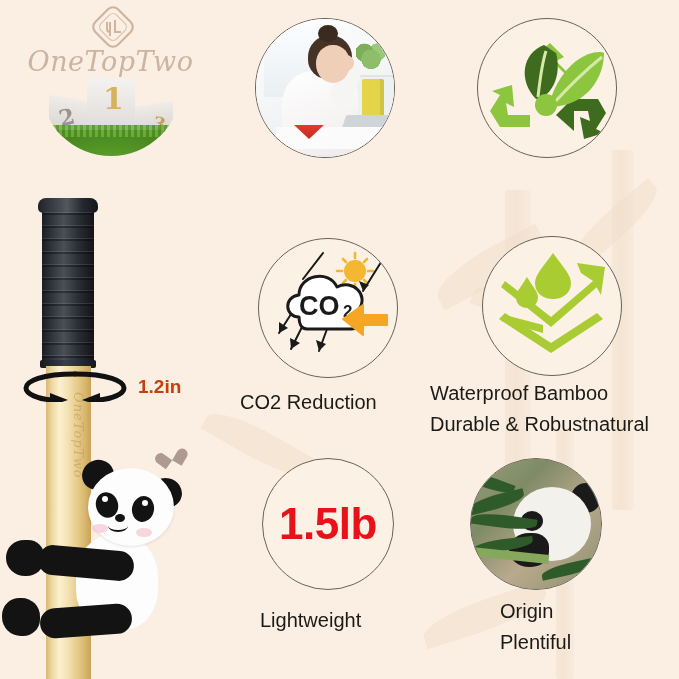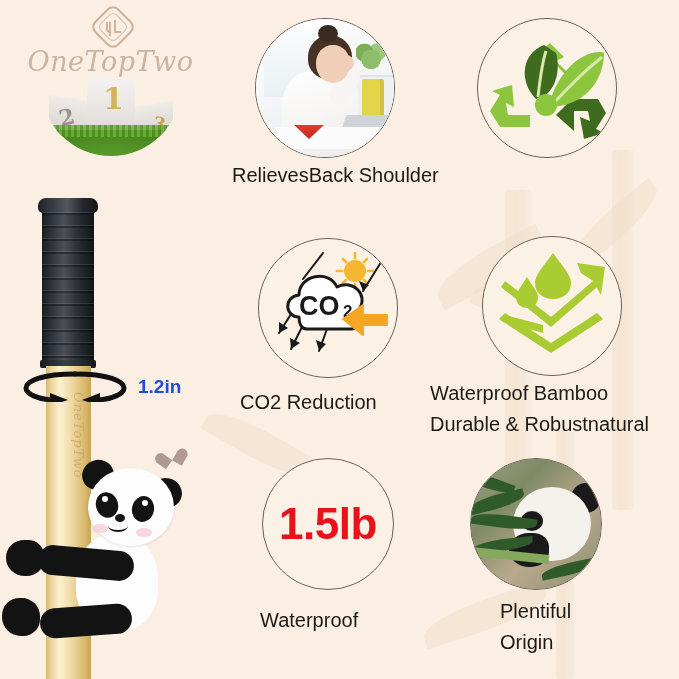--- a/index.html
+++ b/index.html
@@ -139,21 +139,21 @@
     white-space:nowrap;
   }
 
   
   #dim-w { position:absolute; left:14px; top:176px; width:200px; height:48px; }
   #rot-ellipse {
     position:absolute; left:6px; top:4px; width:110px; height:32px;
   }
   #dim-w-label {
     position:absolute; left:124px; top:10px;
-    font-size:19px; font-weight:bold; color:#1d4ed8;
+    font-size:19px; font-weight:bold; color:#c2410c;
     white-space:nowrap;
   }
 
   
   #panda { position:absolute; left:10px; top:240px; width:200px; height:230px; }
   #panda-head {
     position:absolute; left:78px; top:38px; width:86px; height:78px;
     background:#fdfdfd; border-radius:50%;
     box-shadow:0 1px 3px rgba(0,0,0,.10);
   }
@@ -436,21 +436,20 @@
       <div id="f1-hair"></div>
       <div id="f1-hair-bun"></div>
       <div id="f1-face"></div>
       <div id="f1-hand"></div>
       <div id="f1-laptop"></div>
       <div id="f1-desk"></div>
       <div id="f1-pain"></div>
     </div>
   </div>
   <div class="cap two" id="f1-cap">
-    <div>RelievesBack  Shoulder</div>
   </div>
 
   <div class="circle" id="f2-circle">
     <svg viewBox="0 0 140 140" width="140" height="140">
 
       <path d="M30 96 L52 96 L52 108 L22 108 L12 92 L22 76 L14 72 L34 66 L36 88 L28 84 Z" fill="#8cc63f"></path>
       <path d="M60 34 L72 24 L86 38 L78 42 L92 56 L102 46 L106 68 L84 66 L90 58 L72 40 Z" fill="#8cc63f"></path>
       <path d="M110 92 L94 92 L94 80 L120 80 L128 94 L118 110 L126 114 L106 120 L102 98 L112 102 Z" fill="#3f6b1e"></path>
       <polygon points="96,78 78,96 96,112" fill="#3f6b1e"></polygon>
 
@@ -517,36 +516,36 @@
   </div>
   <div class="cap two" id="f4-cap">
     <div>Waterproof  Bamboo</div>
     <div>Durable &amp; Robustnatural</div>
   </div>
 
   <div class="circle" id="f5-circle">
     <div id="f5-val">1.5lb</div>
   </div>
   <div class="cap" id="f5-cap">
-    <div>Waterproof</div>
+    <div>Lightweight</div>
   </div>
 
   <div class="circle" id="f6-circle">
     <div id="f6-photo">
       <div id="f6-bgblur"></div>
       <div id="f6-ear"></div>
       <div id="f6-panda-head"></div>
       <div id="f6-eyep"></div>
       <div id="f6-snout"></div>
       <div class="f6-leaf" style="left:-4px; top:36px; width:58px; height:14px; transform:rotate(-14deg);"></div>
       <div class="f6-leaf" style="left:0px; top:56px; width:66px; height:13px; transform:rotate(8deg);"></div>
       <div class="f6-leaf" style="left:2px; top:80px; width:60px; height:12px; transform:rotate(-6deg);"></div>
       <div class="f6-leaf" style="left:-6px; top:18px; width:50px; height:12px; transform:rotate(20deg);"></div>
       <div class="f6-leaf" style="left:70px; top:104px; width:56px; height:12px; transform:rotate(-12deg);"></div>
       <div style="position:absolute; left:0; top:92px; width:78px; height:9px; background:#86a85c; transform:rotate(6deg);"></div>
     </div>
   </div>
   <div class="cap two" id="f6-cap">
+    <div>Origin</div>
     <div>Plentiful</div>
-    <div>Origin</div>
   </div>
 
 </div>
 
 </body></html>

